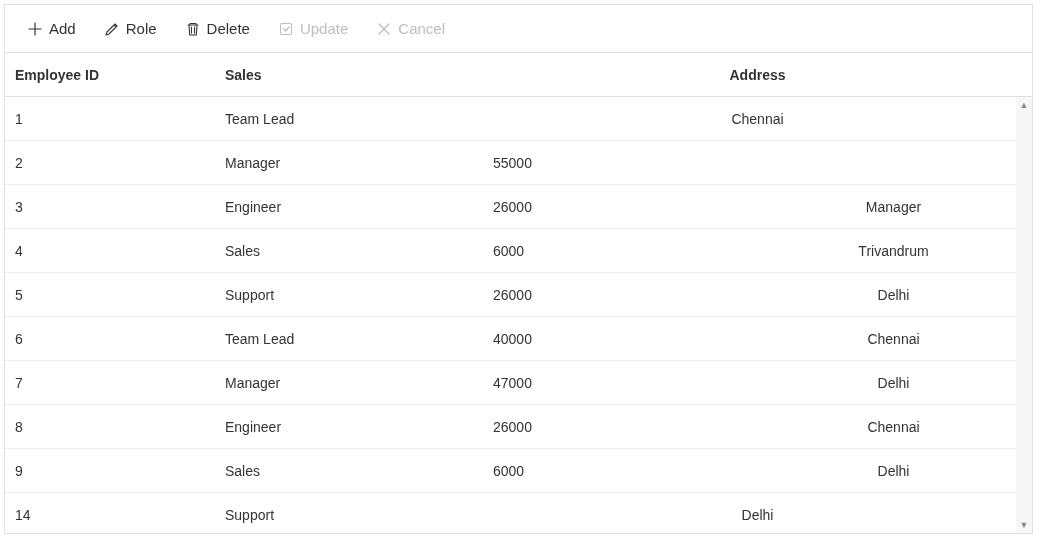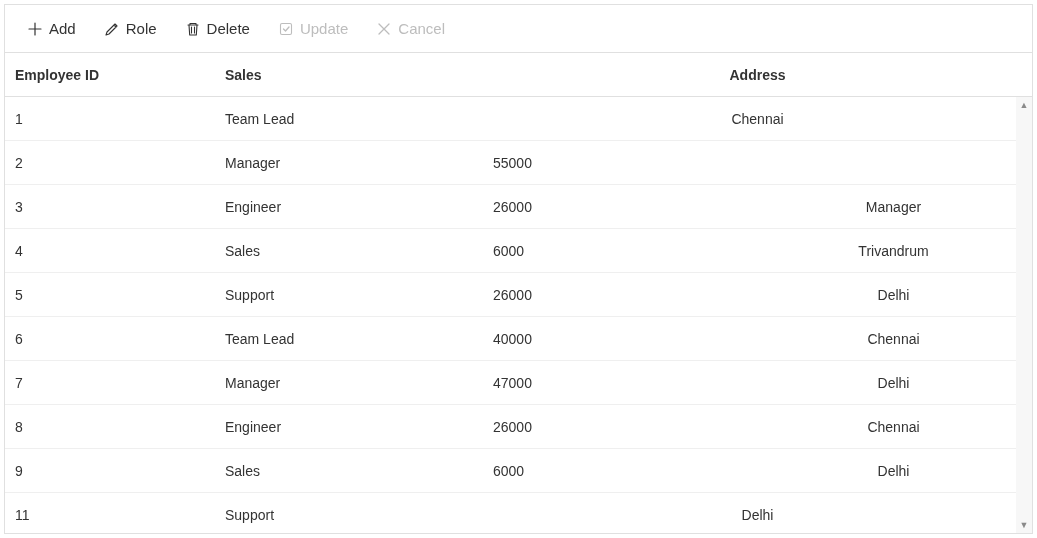--- a/index.html
+++ b/index.html
@@ -224,21 +224,21 @@
         <div class="data-cell col-salary">26000</div>
         <div class="data-cell col-address">Chennai</div>
       </div>
       <div class="data-row">
         <div class="data-cell col-id">9</div>
         <div class="data-cell col-role">Sales</div>
         <div class="data-cell col-salary">6000</div>
         <div class="data-cell col-address">Delhi</div>
       </div>
       <div class="data-row">
-        <div class="data-cell col-id">11</div>
+        <div class="data-cell col-id">14</div>
         <div class="data-cell col-role">Support</div>
         <div class="data-cell col-address">Delhi</div>
       </div>
       <div class="scrollbar-track">
       <div class="scrollbar-arrow up">▲</div>
       <div class="scrollbar-arrow down">▼</div>
     </div>
   </div>
 
 </div>

